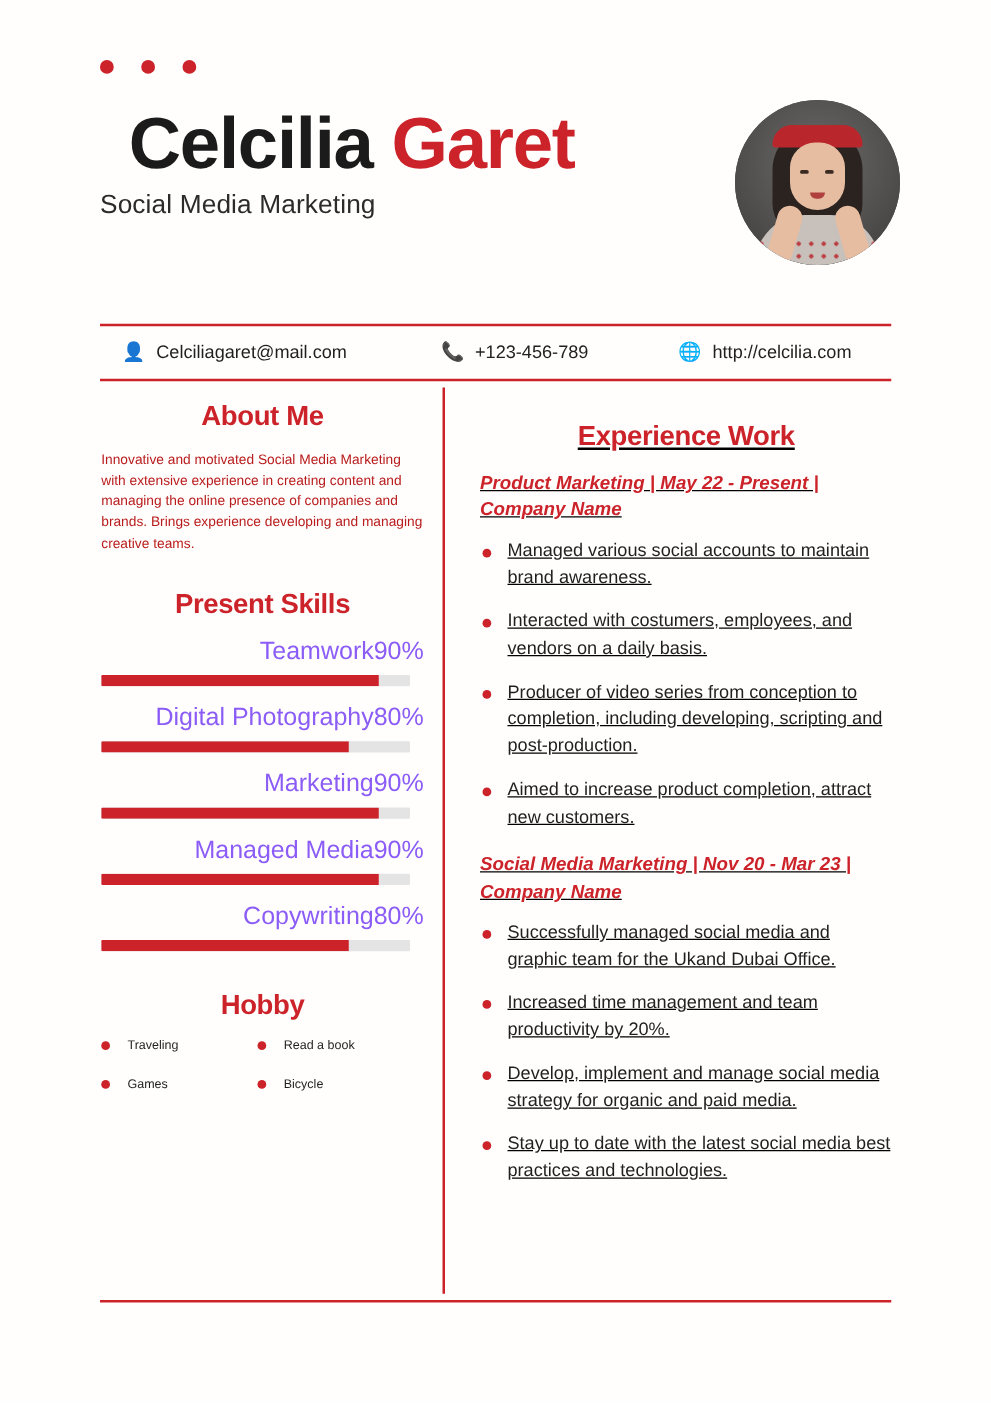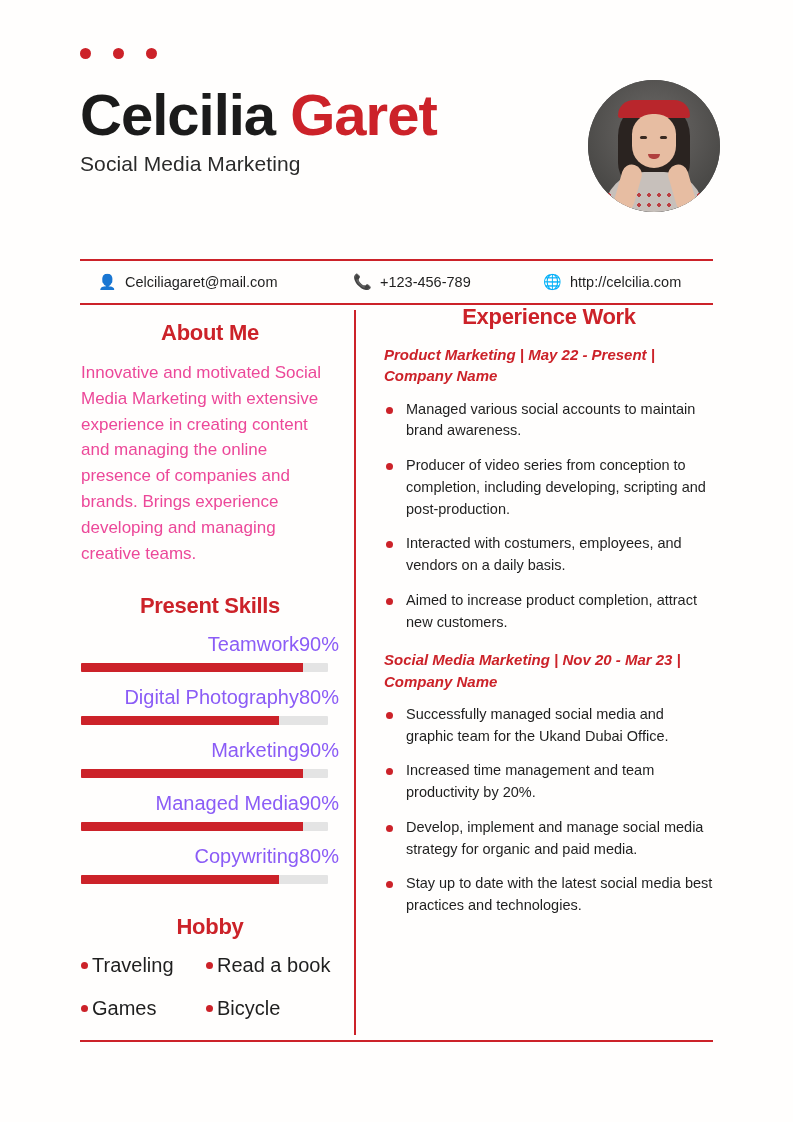--- a/index.html
+++ b/index.html
@@ -41,20 +41,21 @@
     width: 640px;
     height: 135px;
   }
   .name {
     font-size: 58px;
     font-weight: bold;
     letter-spacing: -1px;
     line-height: 1.05;
     color: #1b1b1b;
     white-space: nowrap;
+    margin-left: 23px;
   }
   .name .last { color: #cc2229; }
   .role {
     margin-top: 6px;
     font-size: 21px;
     color: #2b2b2b;
     letter-spacing: 0.1px;
   }
   .avatar {
     position: absolute;
@@ -192,36 +193,37 @@
 
   .col-left {
     position: absolute;
     left: 81px;
     top: 320px;
     width: 258px;
   }
   .col-right {
     position: absolute;
     left: 384px;
-    top: 304px;
+    top: 336px;
     width: 330px;
+    text-decoration: underline;
   }
 
   h2.sec {
     font-size: 22px;
     font-weight: bold;
     color: #cc2229;
     letter-spacing: -0.3px;
     margin-bottom: 14px;
     text-align: center;
   }
   .about-text {
-    font-size: 17px;
+    font-size: 11px;
     line-height: 1.52;
-    color: #ec4899;
+    color: #b91c1c;
   }
 
   
   .skills { margin-top: 26px; }
   .skill { margin-bottom: 14px; }
   .skill-row {
     display: flex;
     justify-content: flex-end;
     align-items: baseline;
     font-size: 20px;
@@ -246,22 +248,22 @@
   .hobby { margin-top: 30px; }
   .hobby-grid {
     display: grid;
     grid-template-columns: 125px 125px;
     row-gap: 20px;
     margin-top: 4px;
   }
   .hobby-item {
     display: flex;
     align-items: center;
-    gap: 4px;
-    font-size: 20px;
+    gap: 14px;
+    font-size: 10px;
     color: #1f1f1f;
   }
   .hobby-item .dot {
     width: 7px; height: 7px;
     border-radius: 50%;
     background: #cc2229;
     flex: none;
   }
 
   
@@ -429,22 +431,22 @@
     </section>
   </div>
 
   <div class="col-right">
     <h2 class="sec">Experience Work</h2>
 
     <div class="job">
       <div class="job-title">Product Marketing | May 22 - Present | Company Name</div>
       <ul class="bullets">
         <li>Managed various social accounts to maintain brand awareness.</li>
+        <li>Interacted with costumers, employees, and vendors on a daily basis.</li>
         <li>Producer of video series from conception to completion, including developing, scripting and post-production.</li>
-        <li>Interacted with costumers, employees, and vendors on a daily basis.</li>
         <li>Aimed to increase product completion, attract new customers.</li>
       </ul>
     </div>
 
     <div class="job">
       <div class="job-title">Social Media Marketing | Nov 20 - Mar 23 | Company Name</div>
       <ul class="bullets">
         <li>Successfully managed social media and graphic team for the Ukand Dubai Office.</li>
         <li>Increased time management and team productivity by 20%.</li>
         <li>Develop, implement and manage social media strategy for organic and paid media.</li>

